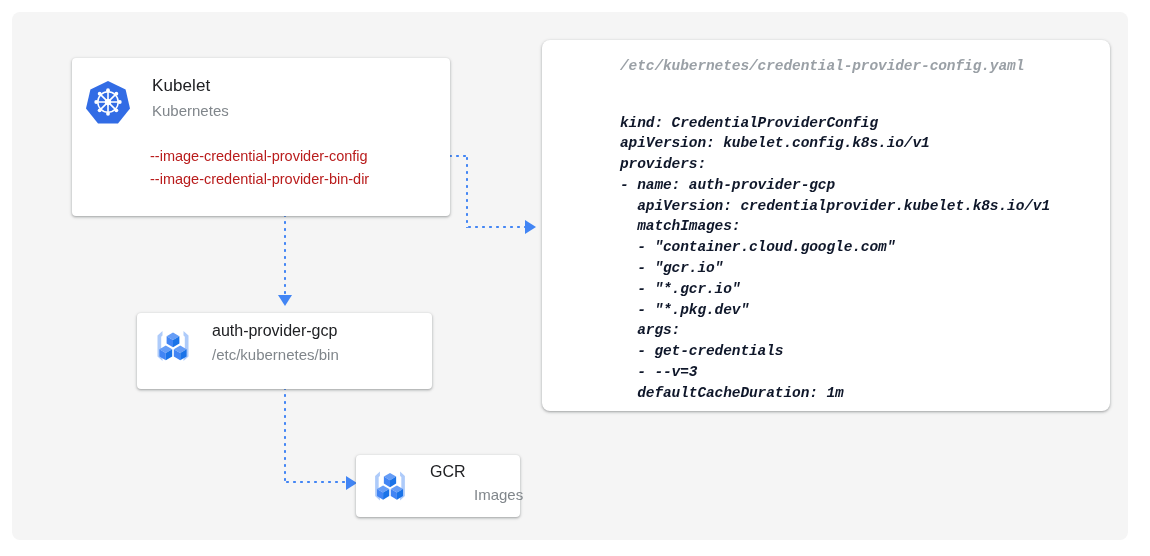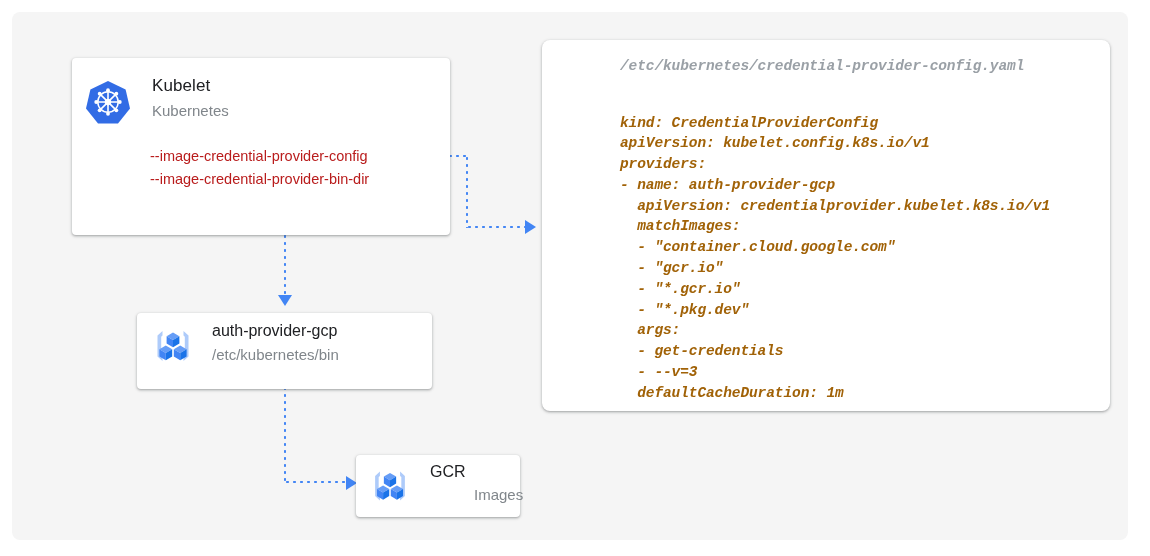--- a/index.html
+++ b/index.html
@@ -38,21 +38,21 @@
     background: #ffffff;
     border-radius: 4px;
     box-shadow: 0 1px 2px rgba(60,64,67,0.30), 0 1px 3px 1px rgba(60,64,67,0.15);
   }
 
   
   .kubelet-card {
     left: 72px;
     top: 58px;
     width: 378px;
-    height: 177px;
+    height: 158px;
   }
   .kubelet-icon {
     position: absolute;
     left: 12px;
     top: 20px;
     width: 48px;
     height: 48px;
   }
   .kubelet-title {
     position: absolute;
@@ -166,21 +166,21 @@
     letter-spacing: -0.1px;
   }
   .yaml-body {
     position: absolute;
     left: 78px;
     top: 58px;
     font-family: "Liberation Mono", "DejaVu Sans Mono", monospace;
     font-weight: bold;
     font-style: italic;
     font-size: 14.5px;
-    color: #a16207;
+    color: #0f172a;
     line-height: 20.8px;
     white-space: pre;
     letter-spacing: -0.1px;
   }
 
   
   .conn {
     position: absolute;
   }
   .dots-h {

